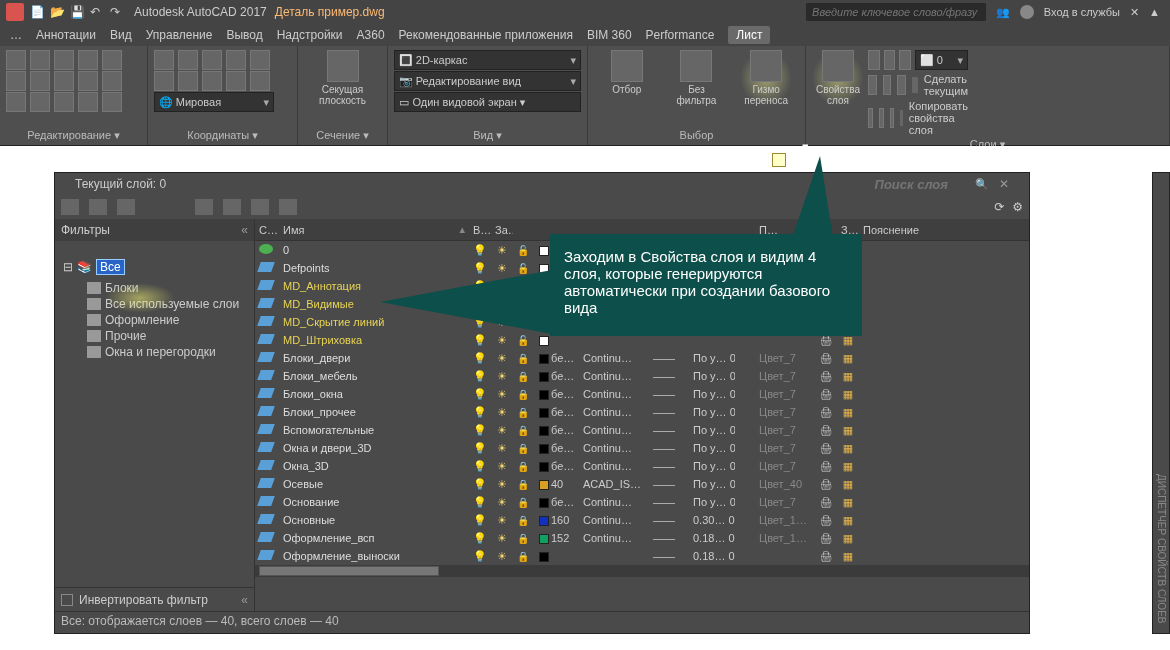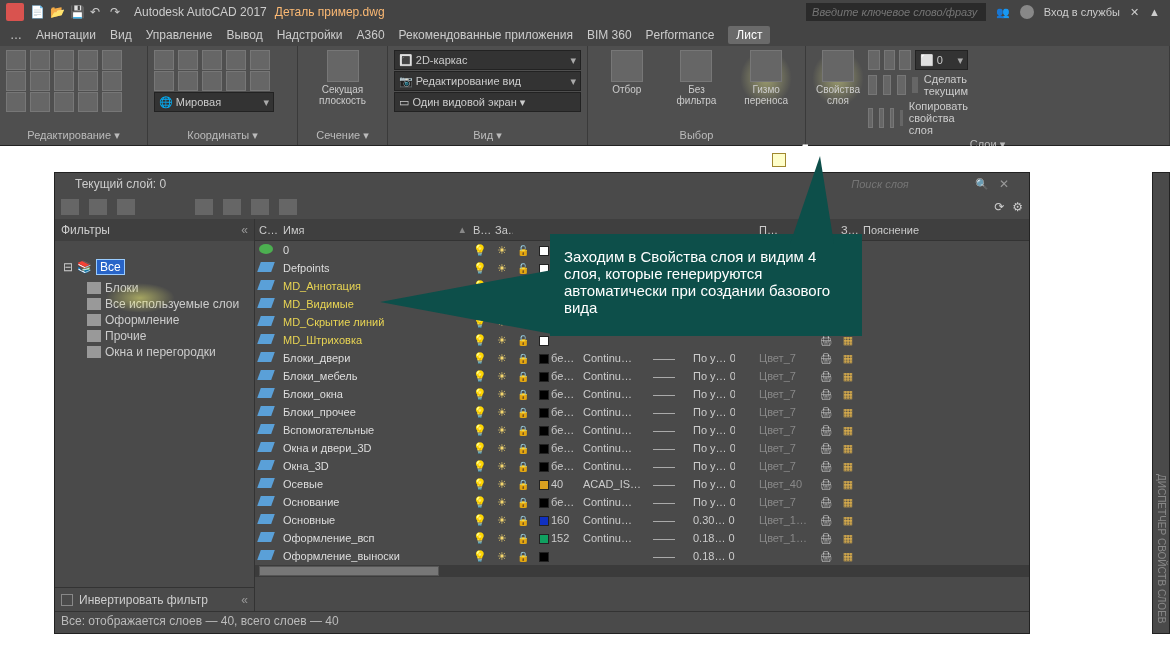--- a/index.html
+++ b/index.html
@@ -34,21 +34,21 @@
 .ribbon .highlight { background: radial-gradient(ellipse at center, rgba(255,255,150,0.45), transparent 70%); }
 .ribbon-select { background: #333; color: #ccc; font-size: 11px; border: 1px solid #222; height: 20px; padding: 0 4px; display: flex; align-items: center; justify-content: space-between; }
 .ribbon-select span.arr::after { content: "▾"; margin-left: 4px; color: #aaa; }
 
 
 .canvas { position: absolute; top: 146px; left: 0; right: 0; bottom: 0; background: #fff; }
 
 
 .layer-panel { position: absolute; top: 172px; left: 54px; width: 976px; height: 462px; background: #4a4a4a; color: #ccc; font-size: 12px; border: 1px solid #222; }
 .lp-title { height: 22px; display: flex; align-items: center; padding: 0 20px; background: #4a4a4a; font-size: 12px; }
-.lp-title .search-layer { margin-left: auto; background: transparent; border: none; color: #aaa; font-size: 11px; text-align: left; width: 120px; font-style: italic; }
+.lp-title .search-layer { margin-left: auto; background: transparent; border: none; color: #aaa; font-size: 13px; text-align: center; width: 120px; font-style: italic; font-weight: bold; }
 .lp-title .magnify::after { content: "🔍"; font-size: 11px; margin: 0 4px; }
 .lp-title .close { margin-left: 6px; color: #999; cursor:pointer; }
 .lp-toolbar { height: 24px; display: flex; align-items: center; padding: 0 6px; gap: 10px; }
 .lp-toolbar .tbtn { width: 18px; height: 16px; background: #666; }
 .lp-toolbar .gap { width: 40px; }
 .lp-toolbar .right { margin-left: auto; display: flex; gap: 8px; }
 .lp-toolbar .right .cfg::after { content: "⟳"; color: #ccc; }
 .lp-toolbar .right .gear::after { content: "⚙"; color: #ccc; }
 
 .lp-body { display: flex; height: 392px; }

